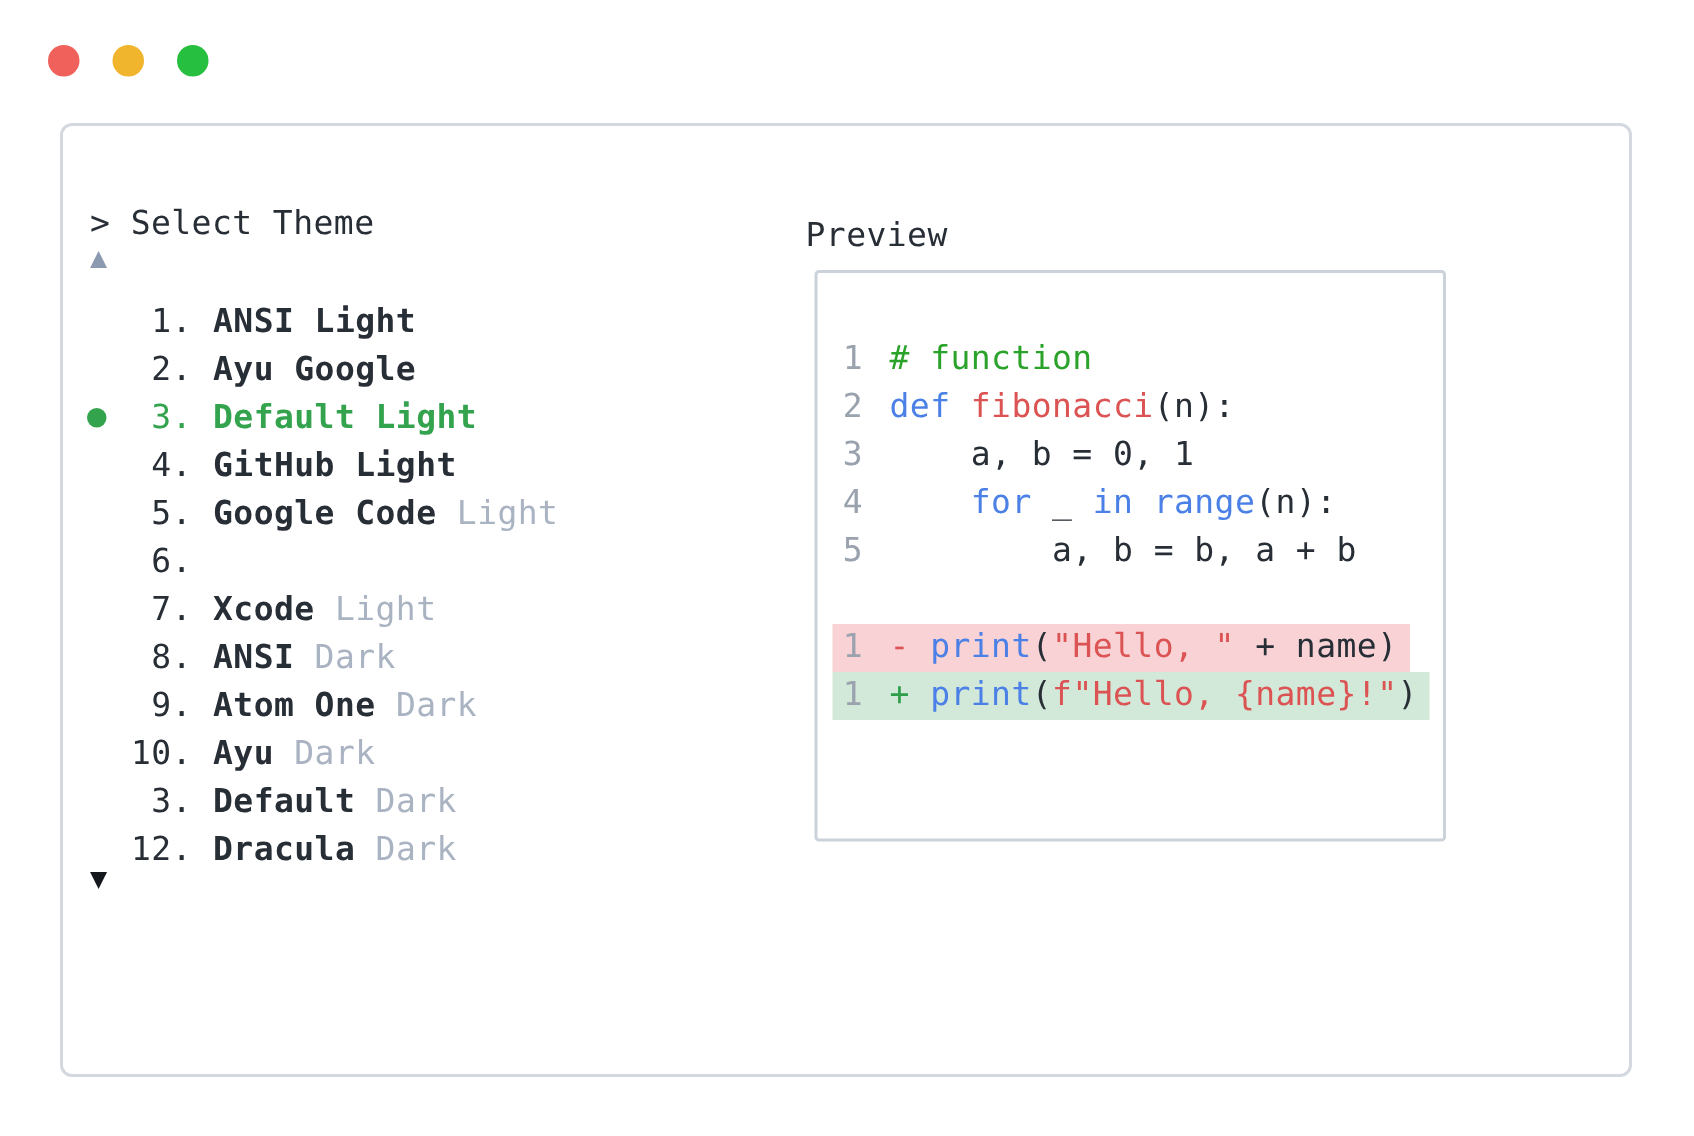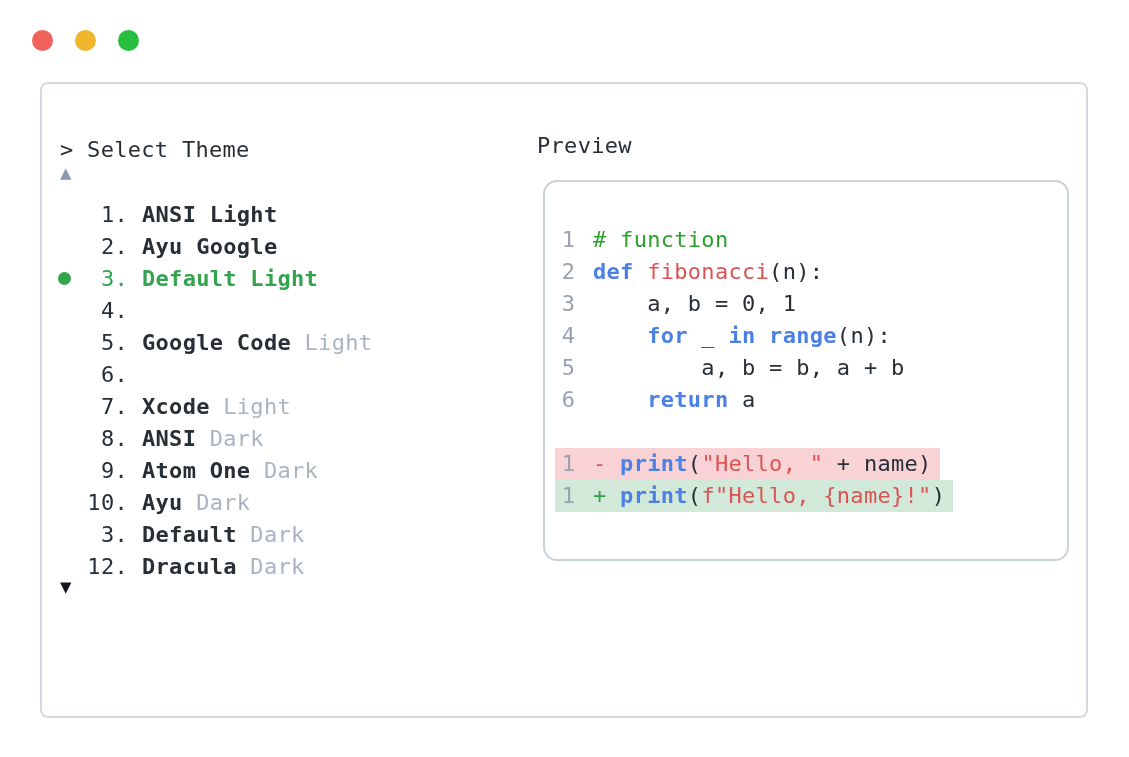--- a/index.html
+++ b/index.html
@@ -40,30 +40,30 @@
   .dotcol { width:22px; display:flex; align-items:center; }
   .dot { width:13px; height:13px; border-radius:50%; background:var(--accent-green); margin-left:2px; }
   .num { width:50px; text-align:right; white-space:pre; }
   .tname { margin-left:14px; white-space:pre;font-weight:bold; }
   .suffix { white-space:pre; color:var(--muted); }
   .theme-row.selected .num,
   .theme-row.selected .tname,
   .theme-row.selected .suffix { color:var(--accent-green); }
 
   
-  .preview-label { position:absolute; left:495px; top:48px; line-height:28px; }
+  .preview-label { position:absolute; left:495px; top:60px; line-height:28px; }
   .preview-box {
-    position:absolute; left:501px; top:96px; width:526px; height:381px;
-    border:2px solid var(--preview-border); border-radius:14px; background:#fff;
+    position:absolute; left:501px; top:96px; width:421px; height:381px;
+    border:2px solid var(--preview-border); border-radius:3px; background:#fff;
   }
   .code { padding:42px 0 0 16px; }
   .code-line { height:32px; line-height:32px; white-space:pre; }
   .ln { display:inline-block; width:14px; text-align:right; margin-right:18px;
         color:var(--line-number); letter-spacing:0; }
-  .t-kw      { color:var(--kw-blue);font-weight:bold; }
+  .t-kw      { color:var(--kw-blue); }
   .t-fn      { color:var(--fn-red); }
   .t-str     { color:var(--fn-red); }
   .t-comment { color:var(--comment-green); }
   .t-minus   { color:var(--minus-red); }
   .t-plus    { color:var(--plus-green); }
   .t-plain   { color:var(--text); }
   .diff { display:inline-block; margin-left:-6px; padding:0 8px 0 6px; }
   .diff.del { background:var(--del-bg); }
   .diff.add { background:var(--add-bg); }
 
@@ -102,20 +102,21 @@
       <span class="dotcol">
           <span class="dot"></span>
         </span>
       <span class="num">3.</span>
       <span class="tname">Default Light</span>
       <span class="suffix"></span>
     </div>
     <div class="theme-row">
       <span class="dotcol"></span>
       <span class="num">4.</span>
+      <span class="tname">GitHub Light</span>
       <span class="suffix"></span>
     </div>
     <div class="theme-row">
       <span class="dotcol"></span>
       <span class="num">5.</span>
       <span class="tname">Google Code</span>
       <span class="suffix"> Light</span>
     </div>
     <div class="theme-row">
       <span class="dotcol"></span>
@@ -164,21 +165,20 @@
 
   <div class="preview-label">Preview</div>
 
   <div class="preview-box">
     <div class="code">
       <div class="code-line"><span class="ln">1</span><span class="t-comment"># function</span></div>
       <div class="code-line"><span class="ln">2</span><span class="t-kw">def </span><span class="t-fn">fibonacci</span><span class="t-plain">(n):</span></div>
       <div class="code-line"><span class="ln">3</span><span class="t-plain">    a, b = 0, 1</span></div>
       <div class="code-line"><span class="ln">4</span><span class="t-kw">    for</span><span class="t-plain"> _ </span><span class="t-kw">in </span><span class="t-kw">range</span><span class="t-plain">(n):</span></div>
       <div class="code-line"><span class="ln">5</span><span class="t-plain">        a, b = b, a + b</span></div>
-      <div class="code-line"><span class="ln">6</span><span class="t-kw">    return</span><span class="t-plain"> a</span></div>
       <div class="code-line"></div>
       <div class="code-line"><div class="diff del"><span class="ln">1</span><span class="t-minus">- </span><span class="t-kw">print</span><span class="t-plain">(</span><span class="t-str">"Hello, "</span><span class="t-plain"> + name)</span></div></div>
       <div class="code-line"><div class="diff add"><span class="ln">1</span><span class="t-plus">+ </span><span class="t-kw">print</span><span class="t-plain">(</span><span class="t-str">f"Hello, {name}!"</span><span class="t-plain">)</span></div></div>
     </div>
   </div>
 
 
 </div>
 
 </body></html>

